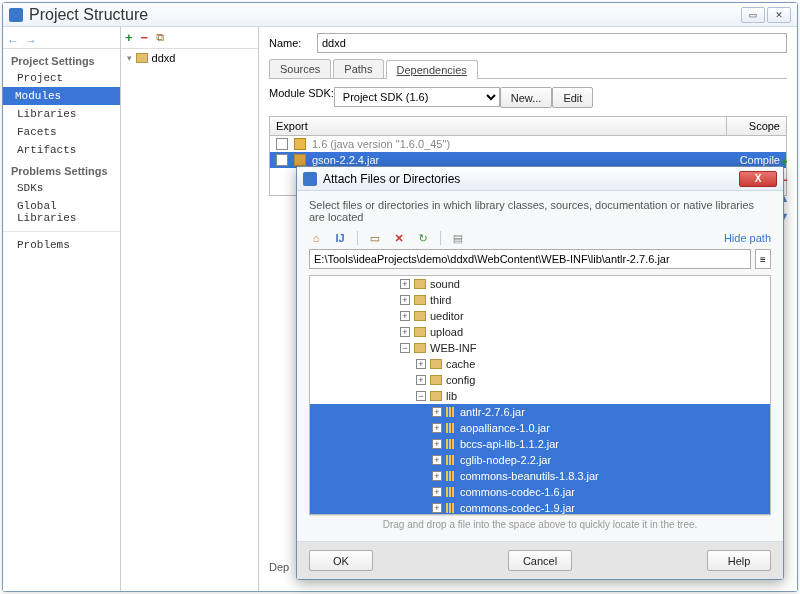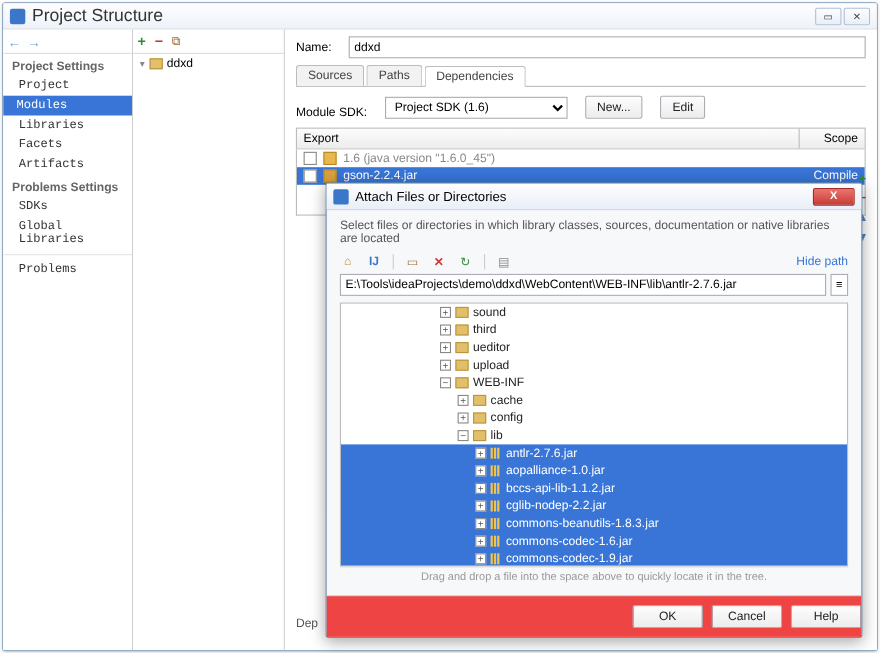--- a/index.html
+++ b/index.html
@@ -32,23 +32,23 @@
 .folder-ico { width: 12px; height: 10px; background: #e2c06b; border: 1px solid #b9953d; }
 
 .content { flex: 1; background: #fff; padding: 6px 10px; position: relative; }
 .row { display: flex; align-items: center; gap: 8px; margin-bottom: 6px; }
 .lbl { width: 40px; }
 input.text, select { border: 1px solid #abadb3; padding: 2px 4px; height: 20px; background: #fff; }
 input.name { flex: 1; }
 
 .tabs { display: flex; border-bottom: 1px solid #bcbcbc; margin-top: 4px; }
 .tab { padding: 3px 10px; border: 1px solid #bcbcbc; border-bottom: none; background: #f2f2f2; margin-right: 2px; border-radius: 3px 3px 0 0; color: #444; }
-.tab.active { background: #fff; position: relative; top: 1px; }
-
-.sdkrow { display: flex; align-items: flex-end; gap: 16px; margin: 8px 0; }
+.tab.active { background: #fff; position: relative; top: 1px; text-decoration: underline; }
+
+.sdkrow { display: flex; align-items: flex-start; gap: 0; margin: 8px 0; }
 .sdkrow select { width: 166px; }
 .btn { border: 1px solid #abadb3; background: linear-gradient(#fdfdfd,#ececec); padding: 2px 10px; height: 21px; border-radius: 2px; color: #222; }
 
 .exporthdr { display: flex; border: 1px solid #bcbcbc; background: linear-gradient(#fdfdfd,#ececec); }
 .colExport { flex: 1; padding: 3px 6px; }
 .colScope { width: 60px; padding: 3px 6px; border-left: 1px solid #bcbcbc; text-align: right; }
 .exportlist { border: 1px solid #bcbcbc; border-top: none; height: 60px; background: #fff; }
 .er { display: flex; align-items: center; padding: 2px 6px; gap: 6px; }
 .er.sel { background: #3875d7; color: #fff; }
 .er .chk { width: 12px; height: 12px; border: 1px solid #888; background: #fff; }
@@ -88,21 +88,21 @@
 .tnode .fico { width: 12px; height: 10px; background: #e2c06b; border: 1px solid #b9953d; }
 .tnode .txt { color: #222; }
 .selzone { background: #3875d7; }
 .selzone .tnode { padding-left: 122px; }
 .selzone .tnode .txt { color: #fff; }
 .selzone .jbar { display: inline-flex; gap: 1px; margin-right: 2px; }
 .selzone .jbar span { width: 2px; height: 10px; background: #f0c44c; }
 .selzone .tw { background: #fff; }
 .treehint { color: #999; font-size: 10px; text-align: center; padding: 3px 0; border-top: 1px solid #e3e3e3; }
 
-.dlg-foot { display: flex; justify-content: flex-end; gap: 8px; padding: 8px 0; border-top: 1px solid #ddd; background: #ef4444; }
+.dlg-foot { display: flex; justify-content: space-between; gap: 8px; padding: 8px 12px; border-top: 1px solid #ddd; background: #e5e5e5; }
 .dlg-foot .btn { min-width: 64px; }
 </style>
 </head>
 <body>
 
 <div class="window">
   <div class="titlebar">
     <span class="icon"></span>
     <span class="title">Project Structure</span>
     <div class="sysbtns">

